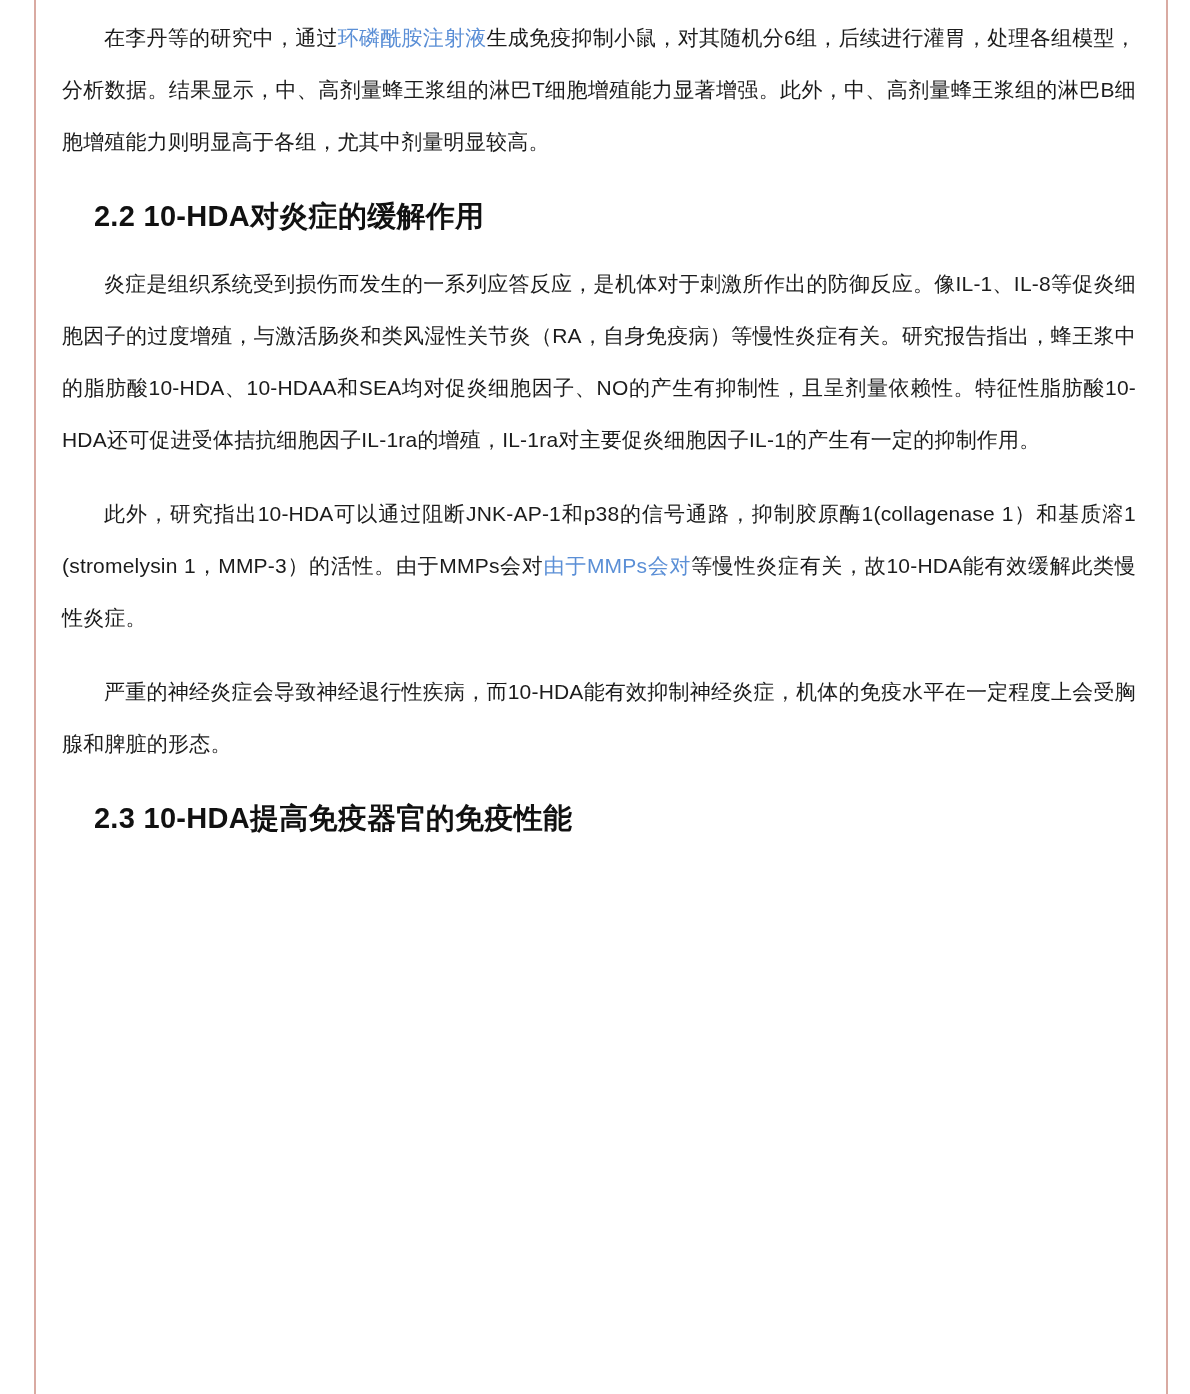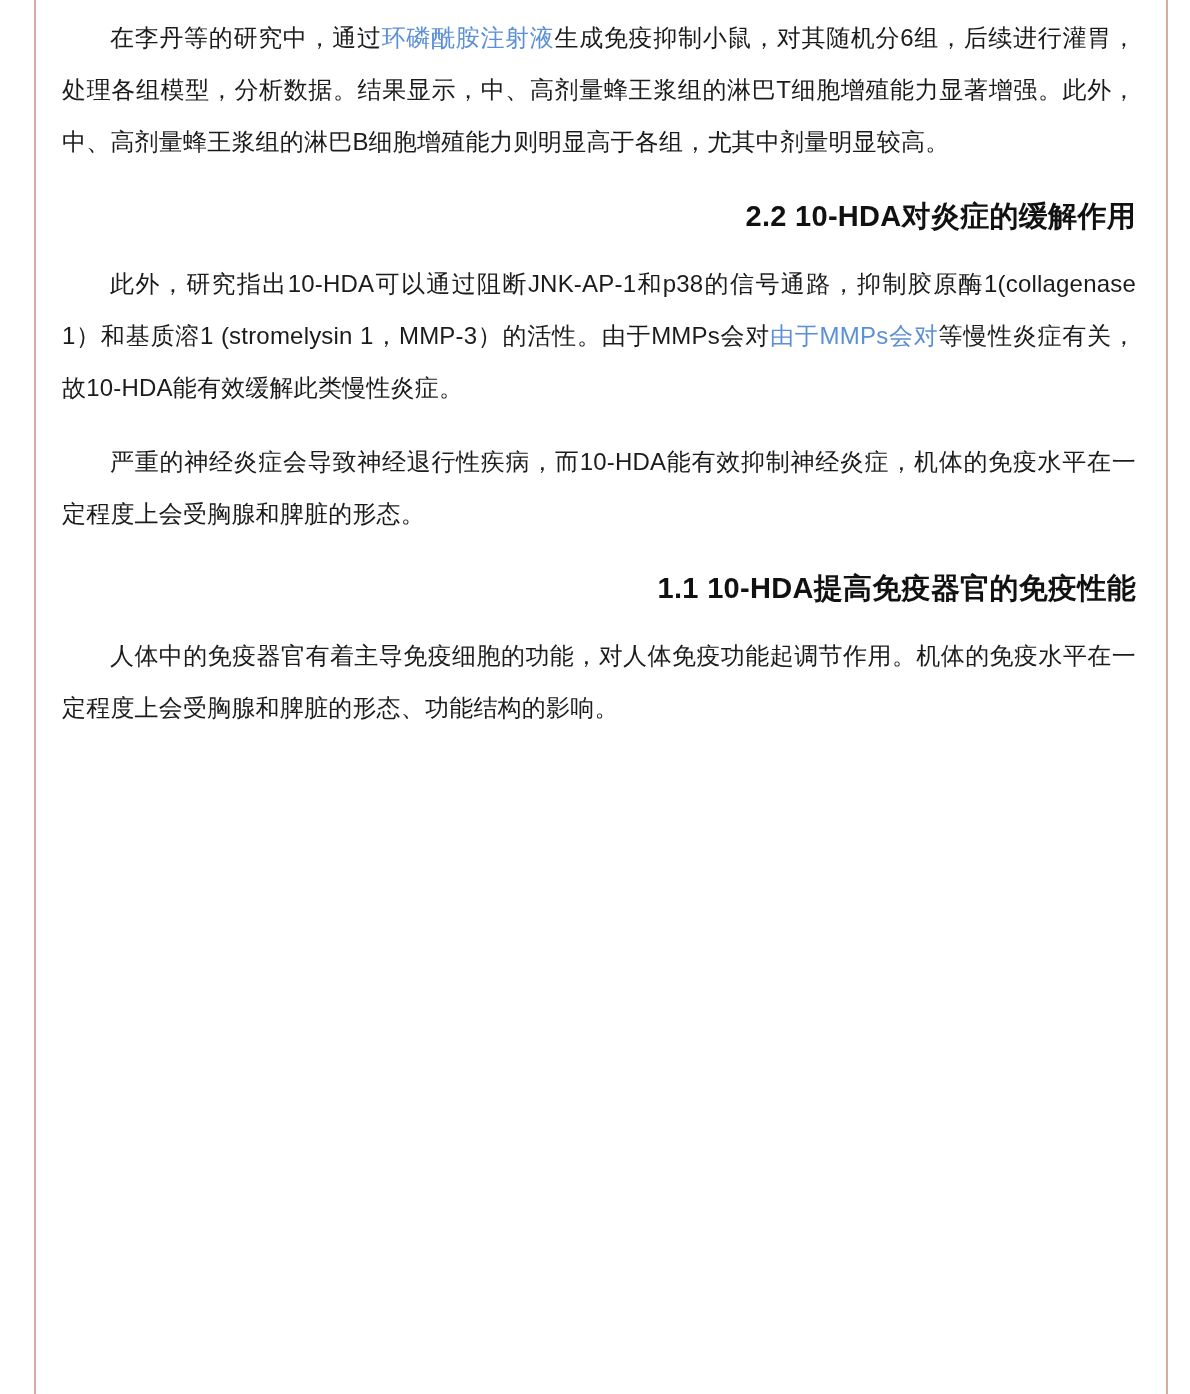--- a/index.html
+++ b/index.html
@@ -37,53 +37,52 @@
     position: absolute;
     left: 52px;
     right: 44px;
     top: 0;
     padding: 12px 10px 0 10px;
     box-sizing: border-box;
   }
 
   p.para {
     margin: 0 0 22px 0;
-    font-size: 24px;
+    font-size: 21px;
     line-height: 52px;
     text-align: justify;
     text-justify: inter-ideograph;
     text-indent: 2em;
     letter-spacing: 0.2px;
     color: #1b1b1b;
   }
   p.para:last-child { margin-bottom: 0; }
 
   h3.heading {
     margin: 6px 0 16px 0;
     font-size: 29px;
     line-height: 52px;
     font-weight: bold;
     text-indent: 1.1em;
     color: #111;
     letter-spacing: 0.3px;
-    text-align: right;
   }
 
   .lk {
     color: #5b8fd6;
   }
 </style>
 </head>
 <body>
 
 <div class="page">
   <div class="edge-rule left"></div>
   <div class="edge-rule right"></div>
 
   <div class="content" id="body-root">
       <p class="para"><span>在李丹等的研究中，通过</span><span class="lk">环磷酰胺注射液</span><span>生成免疫抑制小鼠，对其随机分6组，后续进行灌胃，处理各组模型，分析数据。结果显示，中、高剂量蜂王浆组的淋巴T细胞增殖能力显著增强。此外，中、高剂量蜂王浆组的淋巴B细胞增殖能力则明显高于各组，尤其中剂量明显较高。</span></p>
       <h3 class="heading">2.2 10-HDA对炎症的缓解作用</h3>
+      <p class="para"><span>炎症是组织系统受到损伤而发生的一系列应答反应，是机体对于刺激所作出的防御反应。像IL-1、IL-8等促炎细胞因子的过度增殖，与激活肠炎和类风湿性关节炎（RA，自身免疫病）等慢性炎症有关。研究报告指出，蜂王浆中的脂肪酸10-HDA、10-HDAA和SEA均对促炎细胞因子、NO的产生有抑制性，且呈剂量依赖性。特征性脂肪酸10-HDA还可促进受体拮抗细胞因子IL-1ra的增殖，IL-1ra对主要促炎细胞因子IL-1的产生有一定的抑制作用。</span></p>
       <p class="para"><span>此外，研究指出10-HDA可以通过阻断JNK-AP-1和p38的信号通路，抑制胶原酶1(collagenase 1）和基质溶1 (stromelysin 1，MMP-3）的活性。由于MMPs会对</span><span class="lk">由于MMPs会对</span><span>等慢性炎症有关，故10-HDA能有效缓解此类慢性炎症。</span></p>
       <p class="para"><span>严重的神经炎症会导致神经退行性疾病，而10-HDA能有效抑制神经炎症，机体的免疫水平在一定程度上会受胸腺和脾脏的形态。</span></p>
-      <h3 class="heading">1.1 10-HDA提高免疫器官的免疫性能</h3>
-      <p class="para"><span>人体中的免疫器官有着主导免疫细胞的功能，对人体免疫功能起调节作用。机体的免疫水平在一定程度上会受胸腺和脾脏的形态、功能结构的影响。</span></p>
+      <h3 class="heading">2.3 10-HDA提高免疫器官的免疫性能</h3>
     </div>
 </div>
 
 </body></html>

